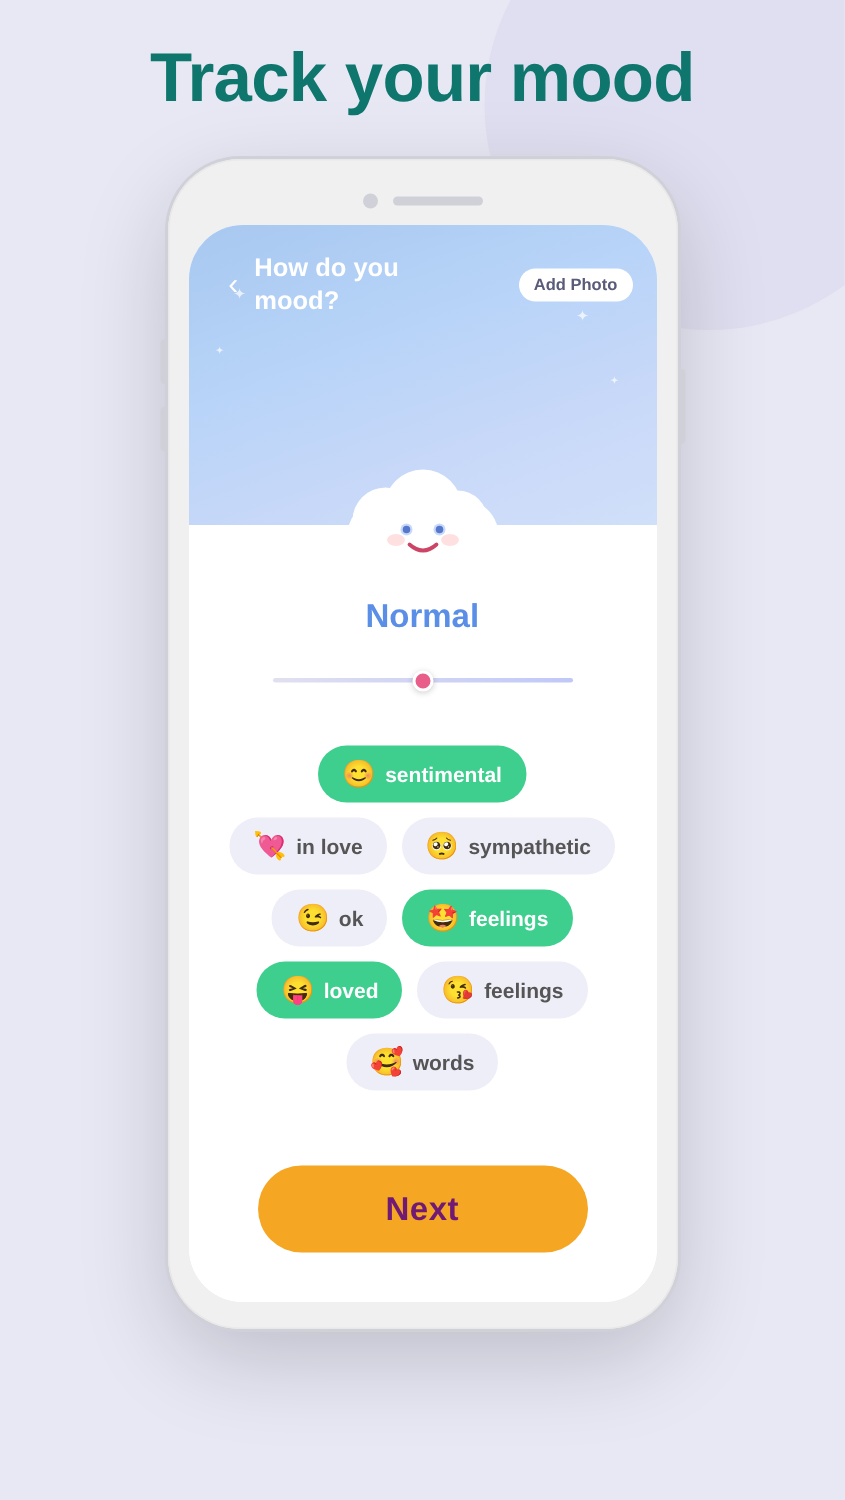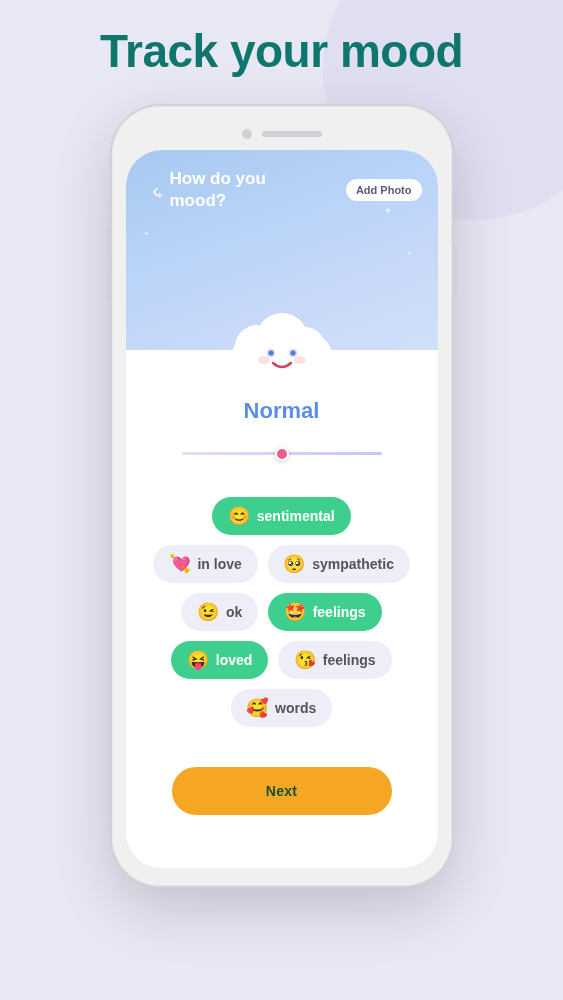--- a/index.html
+++ b/index.html
@@ -272,25 +272,25 @@
       font-size: 18px;
     }
 
     
     .next-btn {
       width: 220px;
       padding: 16px;
       background: #f5a623;
       border: none;
       border-radius: 32px;
-      color: #14532d;
-      font-size: 14px;
+      color: #701a75;
+      font-size: 22px;
       font-weight: 700;
       cursor: pointer;
-      margin-top: 20px;
+      margin-top: 30px;
       letter-spacing: 0.3px;
     }
   </style>
 </head>
 <body>
 
 <div class="bg-circle"></div>
 
 <h1 class="page-title">Track your mood</h1>
 

